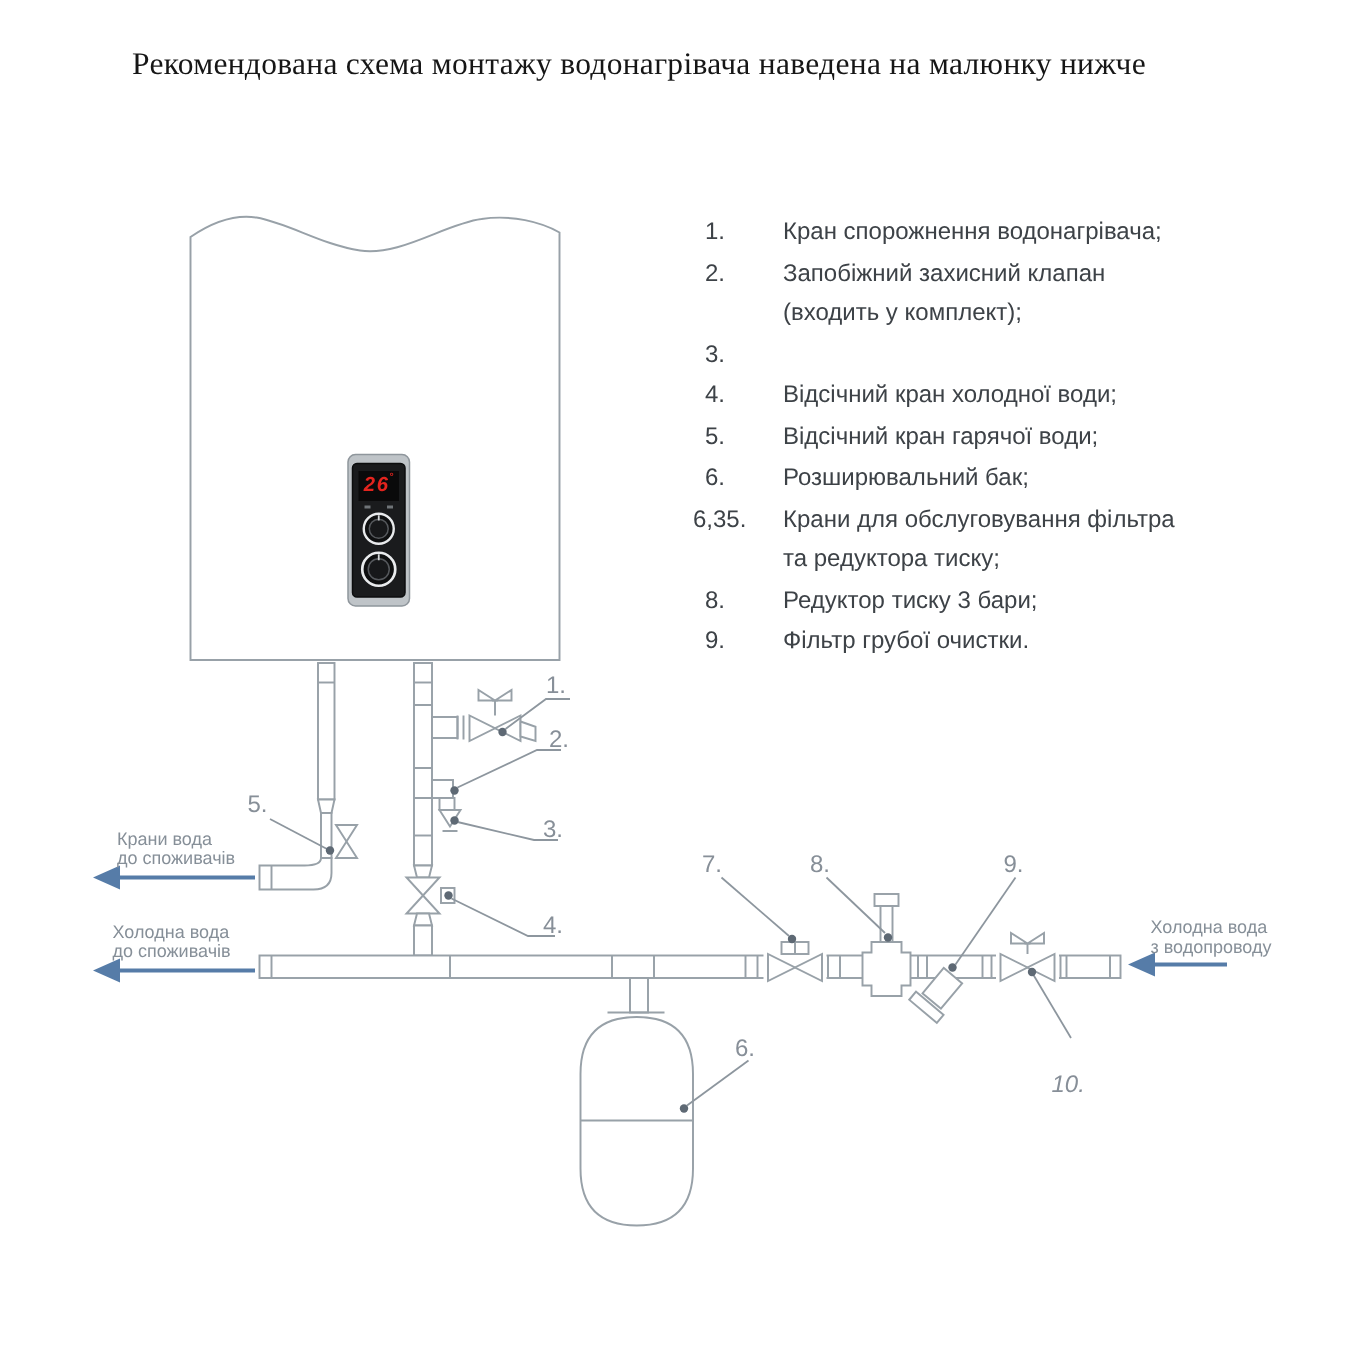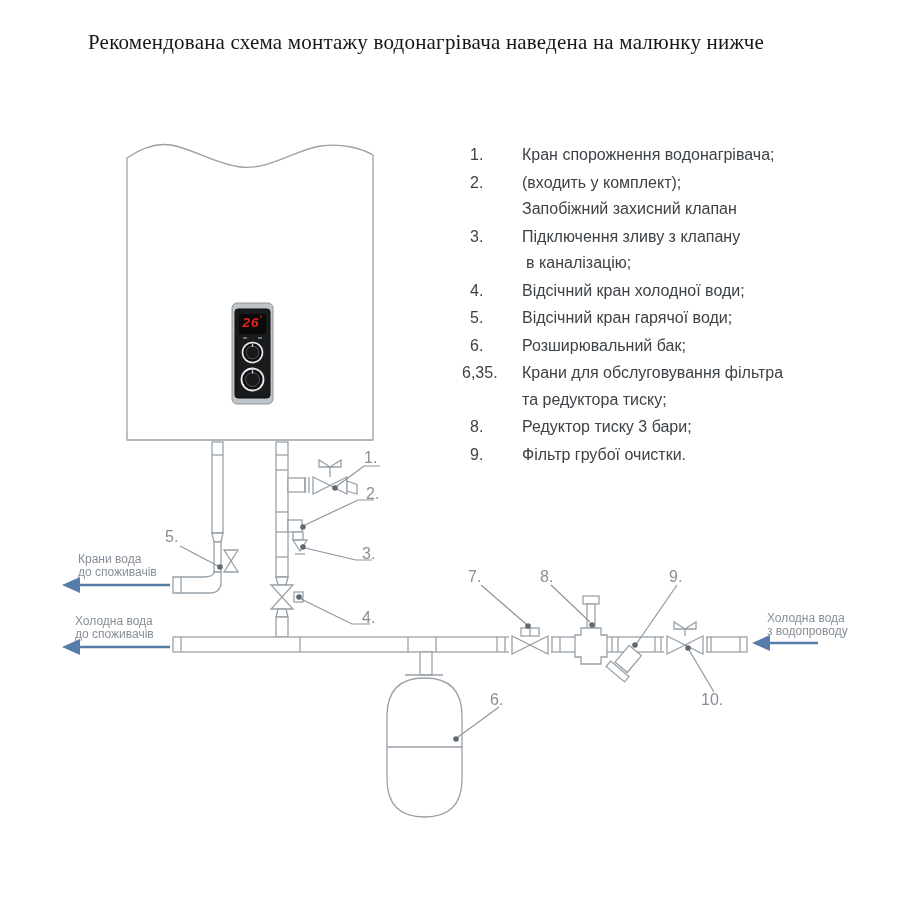--- a/index.html
+++ b/index.html
@@ -207,21 +207,21 @@
 
   <div class="callout" style="left:364px;top:450px;">1.</div>
   <div class="callout" style="left:366px;top:486px;">2.</div>
   <div class="callout" style="left:362px;top:546px;">3.</div>
   <div class="callout" style="left:362px;top:610px;">4.</div>
   <div class="callout" style="left:165px;top:529px;">5.</div>
   <div class="callout" style="left:490px;top:692px;">6.</div>
   <div class="callout" style="left:468px;top:569px;">7.</div>
   <div class="callout" style="left:540px;top:569px;">8.</div>
   <div class="callout" style="left:669px;top:569px;">9.</div>
-  <div class="callout" style="left:701px;top:692px;">10.</div>
+  <div class="callout" style="left:701px;top:716px;font-style:italic;">10.</div>
 
   <div class="flowlbl" style="left:78px;top:553px;">
     <div>Крани вода</div>
     <div>до споживачів</div>
   </div>
   <div class="flowlbl" style="left:75px;top:615px;">
     <div>Холодна вода</div>
     <div>до споживачів</div>
   </div>
   <div class="flowlbl" style="left:767px;top:612px;">
@@ -232,30 +232,26 @@
   <div id="legend">
     <div class="lrow">
       <div class="lnum">1.</div>
       <div class="ltxt">
           <div class="lline">Кран спорожнення водонагрівача;</div>
         </div>
     </div>
     <div class="lrow">
       <div class="lnum">2.</div>
       <div class="ltxt">
+        <div class="lline">Запобіжний захисний клапан</div>
         <div class="lline">(входить у комплект);</div>
-        <div class="lline">Запобіжний захисний клапан</div>
       </div>
     </div>
     <div class="lrow">
       <div class="lnum">3.</div>
-      <div class="ltxt">
-        <div class="lline">Підключення зливу з клапану</div>
-        <div class="lline" style="padding-left:4px;">в каналізацію;</div>
-      </div>
     </div>
     <div class="lrow">
       <div class="lnum">4.</div>
       <div class="ltxt">
           <div class="lline">Відсічний кран холодної води;</div>
         </div>
     </div>
     <div class="lrow">
       <div class="lnum">5.</div>
       <div class="ltxt">

